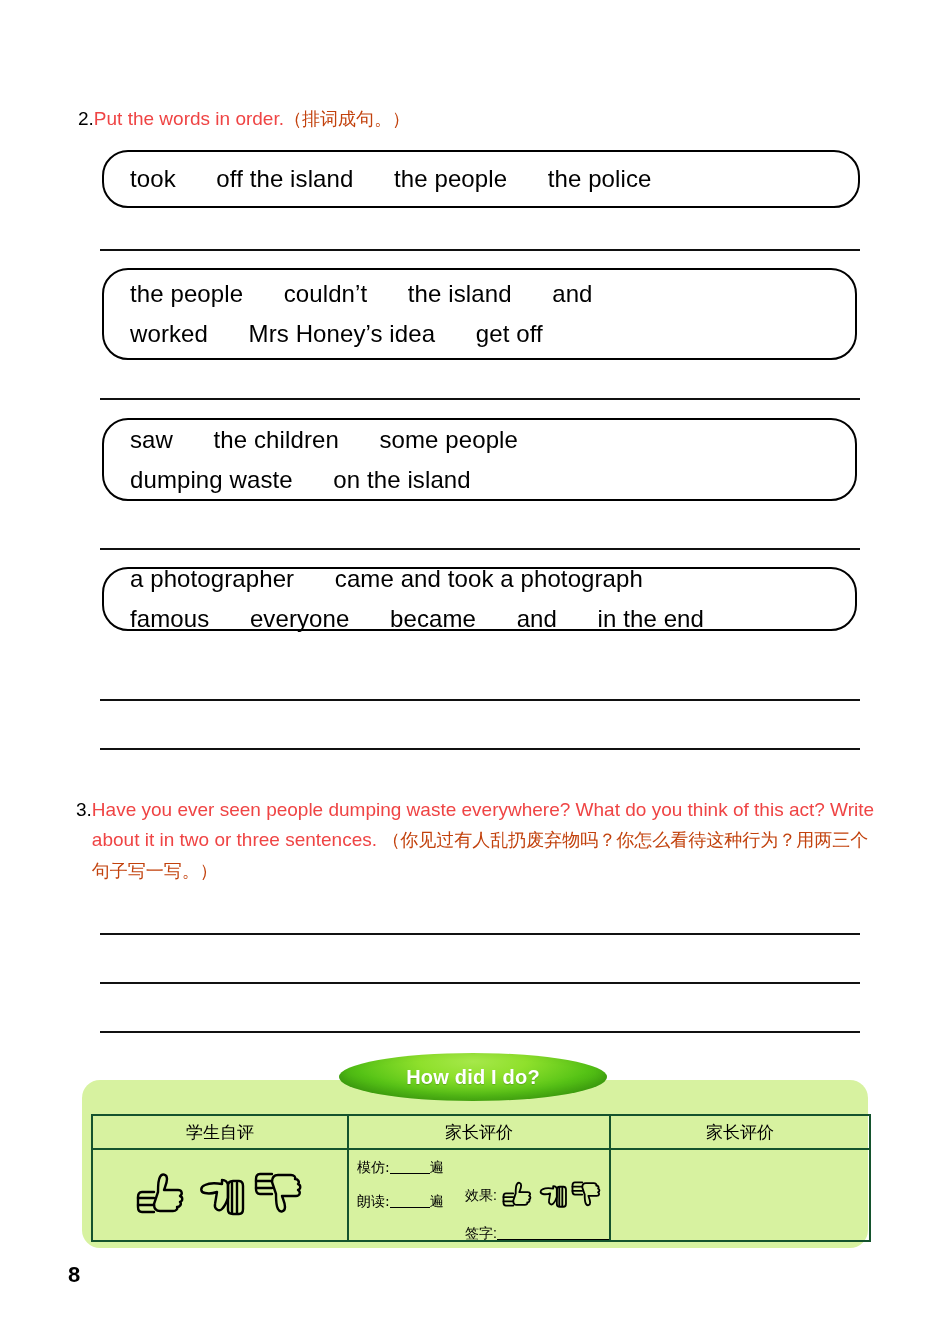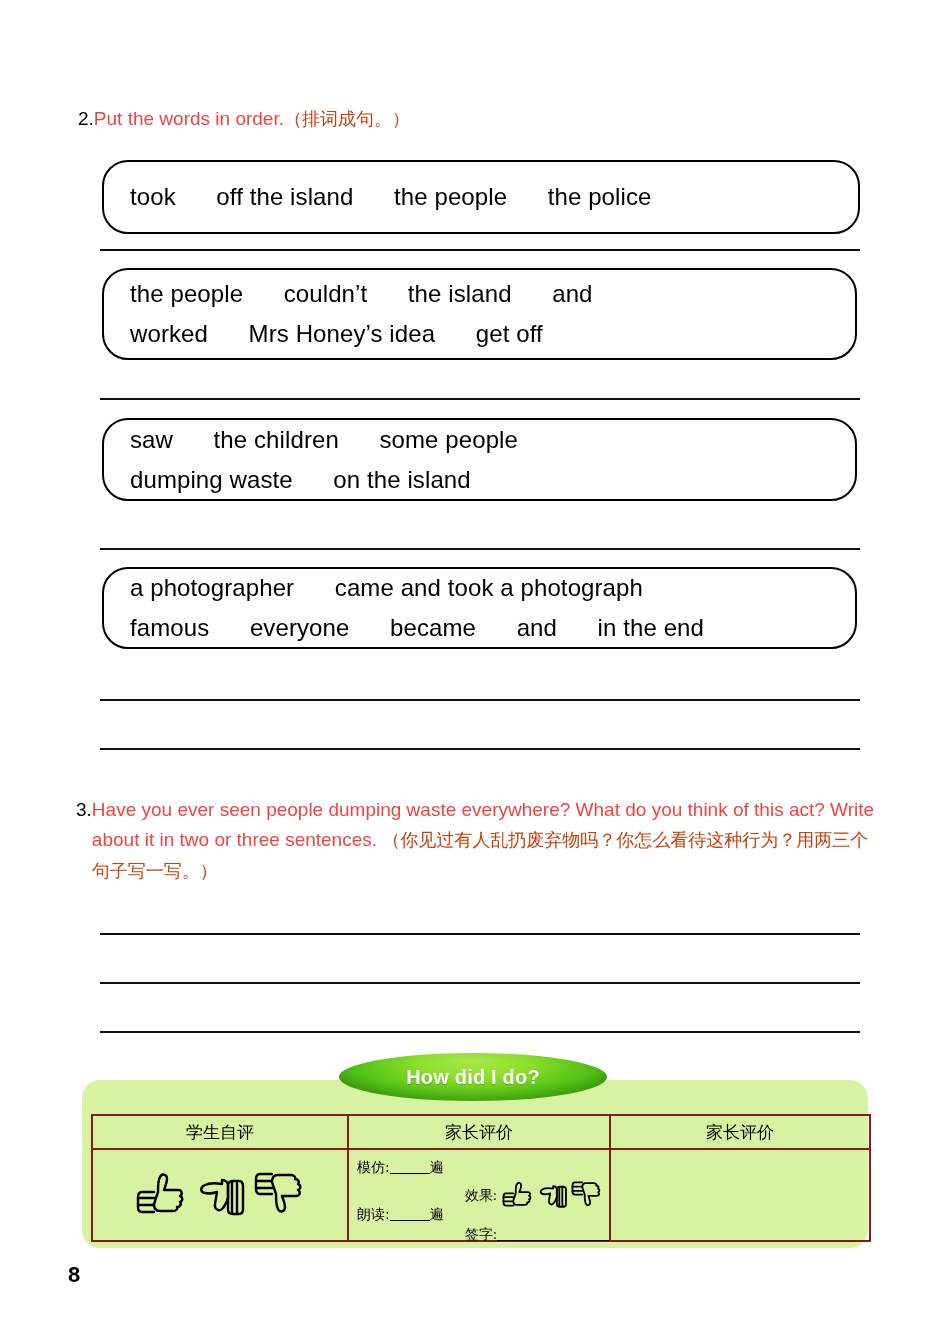--- a/index.html
+++ b/index.html
@@ -59,24 +59,24 @@
     flex-direction: column;
     justify-content: center;
   }
   .word-line {
     font-size: 24px;
     line-height: 40px;
     white-space: pre;
     letter-spacing: 0.1px;
   }
 
-  #box1 { left: 102px; top: 150px; width: 758px; height: 74px; margin-top: 10px; }
+  #box1 { left: 102px; top: 150px; width: 758px; height: 58px; }
   #box2 { left: 102px; top: 268px; width: 755px; height: 92px; }
   #box3 { left: 102px; top: 418px; width: 755px; height: 83px; }
-  #box4 { left: 102px; top: 567px; width: 755px; height: 82px; }
+  #box4 { left: 102px; top: 567px; width: 755px; height: 64px; }
 
   
   .rule {
     position: absolute;
     height: 0;
     border-top: 2.2px solid #111;
     left: 100px;
     width: 760px;
   }
 
@@ -118,21 +118,21 @@
   #assess-table {
     position: absolute;
     left: 91px;
     top: 1114px;
     width: 772px;
     height: 125px;
     border-collapse: collapse;
     table-layout: fixed;
   }
   #assess-table td, #assess-table th {
-    border: 2px solid #7f1d1d;
+    border: 2px solid #14532d;
     padding: 0;
     vertical-align: middle;
     background: transparent;
   }
   #assess-table th {
     height: 32px;
     font-weight: normal;
     font-size: 17px;
     font-family: "DejaVu Sans", "Liberation Sans", sans-serif;
     text-align: center;
@@ -165,31 +165,31 @@
     width: 118px;
     padding: 9px 0 0 8px;
     box-sizing: border-box;
     font-family: "DejaVu Sans", "Liberation Sans", sans-serif;
     font-size: 14px;
   }
   .parent-right {
     flex: 1;
     padding: 30px 0 0 4px;
     box-sizing: border-box;
-    font-family: Liberation Serif, serif;
+    font-family: Liberation Sans, sans-serif;
     font-size: 14px;
   }
   .blank-line {
     display: inline-block;
     border-bottom: 1.6px solid #000;
     vertical-align: -2px;
   }
   .bl-short { width: 40px; }
   .bl-long  { width: 112px; }
-  .field-row { white-space: nowrap; margin-bottom: 29px; }
+  .field-row { white-space: nowrap; margin-bottom: 16px; }
   .field-row:last-child { margin-bottom: 0; }
   .effect-row {
     display: flex;
     align-items: center;
     white-space: nowrap;
     margin-bottom: 14px;
   }
 
   
   #page-number {

